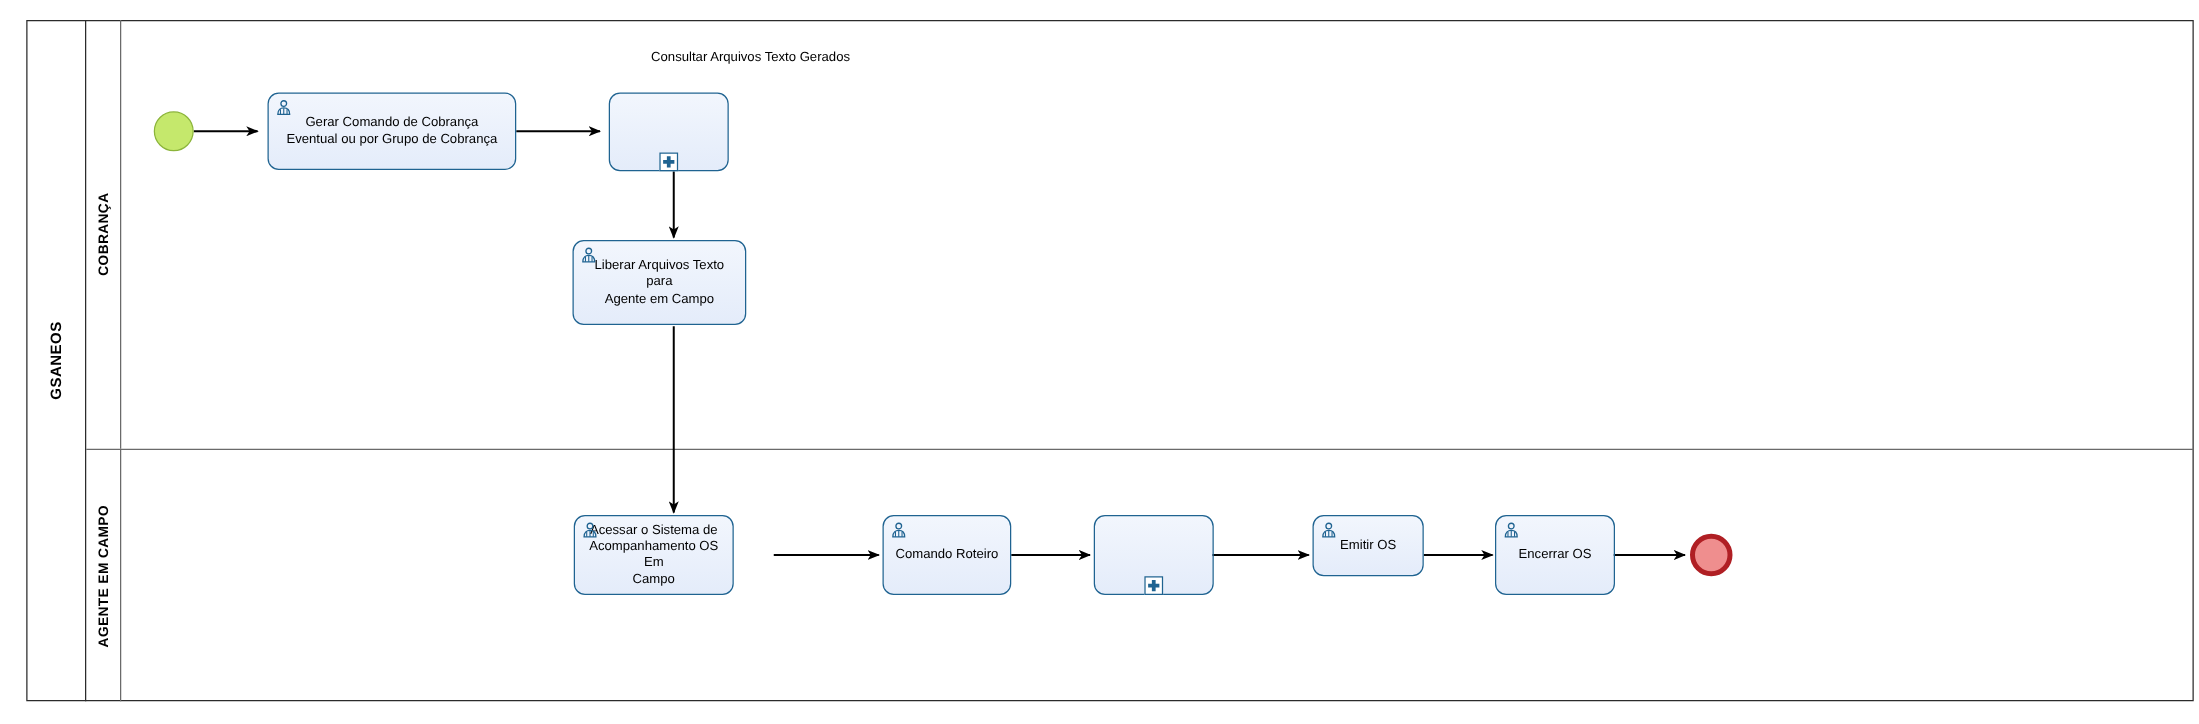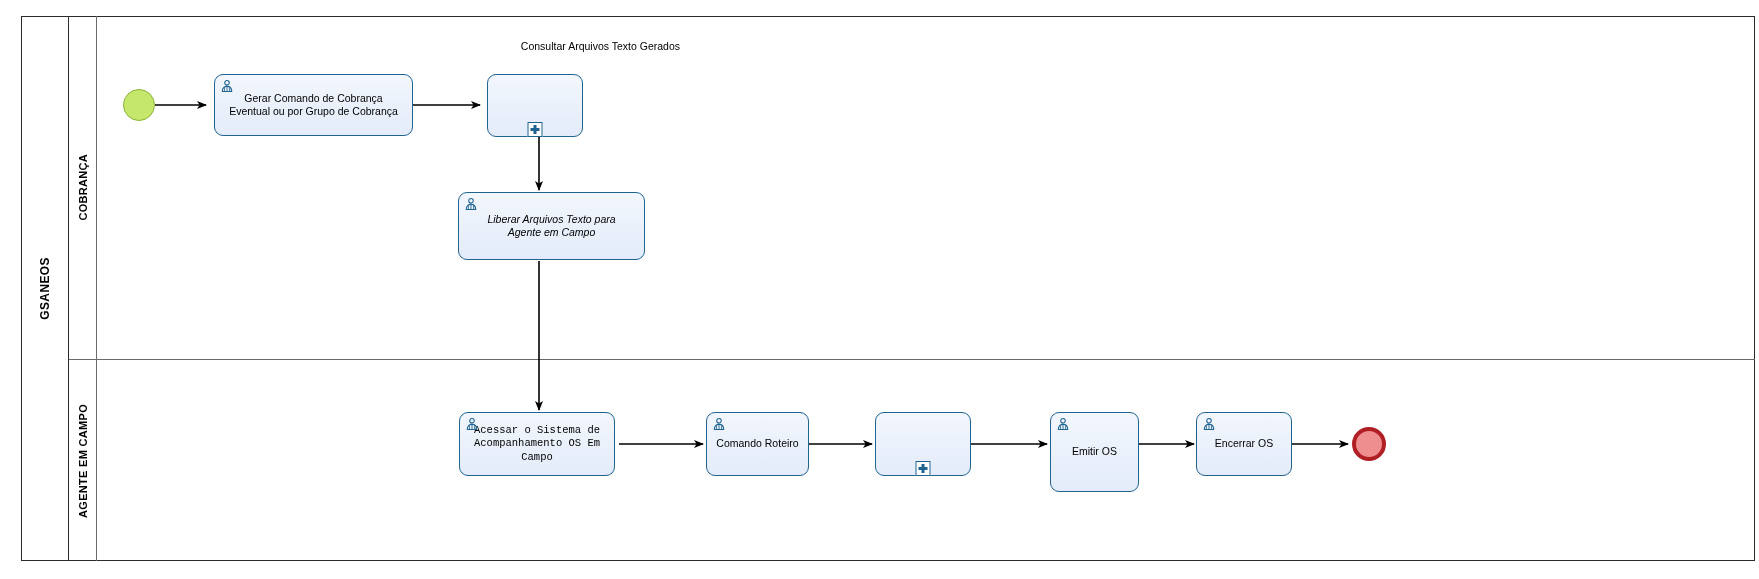--- a/index.html
+++ b/index.html
@@ -227,31 +227,31 @@
     <div class="task-label">Gerar Comando de Cobrança
 Eventual ou por Grupo de Cobrança</div>
   </div>
 
   <div class="ext-label" style="left:400px; top:40px; width:280px;">Consultar Arquivos Texto Gerados</div>
   <div class="task" style="left:487px; top:74px; width:96px; height:63px;">
     <div class="task-label"></div>
     <div class="subprocess-plus"></div>
   </div>
 
-  <div class="task" style="left:458px; top:192px; width:187px; height:68px;font-style:italic;">
+  <div class="task" style="left:458px; top:192px; width:139px; height:68px;">
     <svg class="task-user-icon" viewBox="0 0 16 16" xmlns="http://www.w3.org/2000/svg">
       <circle cx="8" cy="4.4" r="2.6" fill="none" stroke="#1f6391" stroke-width="1.2"></circle>
       <path d="M2.6,14.2 C2.6,10.2 5,8.4 8,8.4 C11,8.4 13.4,10.2 13.4,14.2 Z" fill="none" stroke="#1f6391" stroke-width="1.2"></path>
       <path d="M8,8.6 L8,14.2 M5,9.6 L5,14.2 M11,9.6 L11,14.2" stroke="#1f6391" stroke-width="1"></path>
     </svg>
     <div class="task-label">Liberar Arquivos Texto para
 Agente em Campo</div>
   </div>
 
-  <div class="task" style="left:459px; top:412px; width:156px; height:64px;font-family:Liberation Mono, monospace;">
+  <div class="task" style="left:459px; top:412px; width:128px; height:64px;">
     <svg class="task-user-icon" viewBox="0 0 16 16" xmlns="http://www.w3.org/2000/svg">
       <circle cx="8" cy="4.4" r="2.6" fill="none" stroke="#1f6391" stroke-width="1.2"></circle>
       <path d="M2.6,14.2 C2.6,10.2 5,8.4 8,8.4 C11,8.4 13.4,10.2 13.4,14.2 Z" fill="none" stroke="#1f6391" stroke-width="1.2"></path>
       <path d="M8,8.6 L8,14.2 M5,9.6 L5,14.2 M11,9.6 L11,14.2" stroke="#1f6391" stroke-width="1"></path>
     </svg>
     <div class="task-label">Acessar o Sistema de
 Acompanhamento OS Em
 Campo</div>
   </div>
 
@@ -262,21 +262,21 @@
       <path d="M8,8.6 L8,14.2 M5,9.6 L5,14.2 M11,9.6 L11,14.2" stroke="#1f6391" stroke-width="1"></path>
     </svg>
     <div class="task-label">Comando Roteiro</div>
   </div>
 
   <div class="task" style="left:875px; top:412px; width:96px; height:64px;">
     <div class="task-label"></div>
     <div class="subprocess-plus"></div>
   </div>
 
-  <div class="task" style="left:1050px; top:412px; width:89px; height:80px;">
+  <div class="task" style="left:1050px; top:412px; width:89px; height:49px;">
     <svg class="task-user-icon" viewBox="0 0 16 16" xmlns="http://www.w3.org/2000/svg">
       <circle cx="8" cy="4.4" r="2.6" fill="none" stroke="#1f6391" stroke-width="1.2"></circle>
       <path d="M2.6,14.2 C2.6,10.2 5,8.4 8,8.4 C11,8.4 13.4,10.2 13.4,14.2 Z" fill="none" stroke="#1f6391" stroke-width="1.2"></path>
       <path d="M8,8.6 L8,14.2 M5,9.6 L5,14.2 M11,9.6 L11,14.2" stroke="#1f6391" stroke-width="1"></path>
     </svg>
     <div class="task-label">Emitir OS</div>
   </div>
 
   <div class="task" style="left:1196px; top:412px; width:96px; height:64px;">
     <svg class="task-user-icon" viewBox="0 0 16 16" xmlns="http://www.w3.org/2000/svg">

